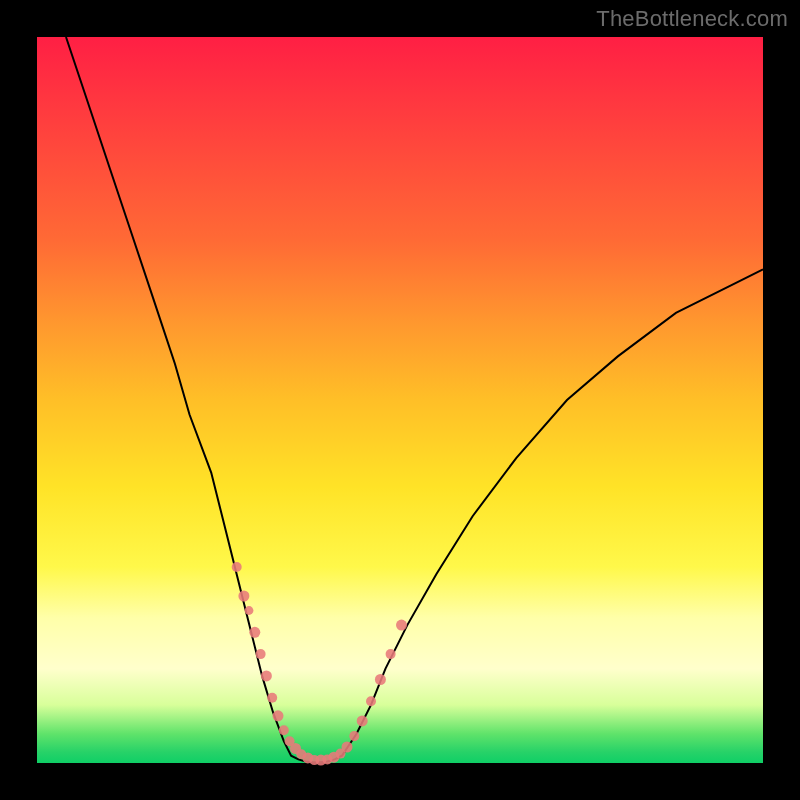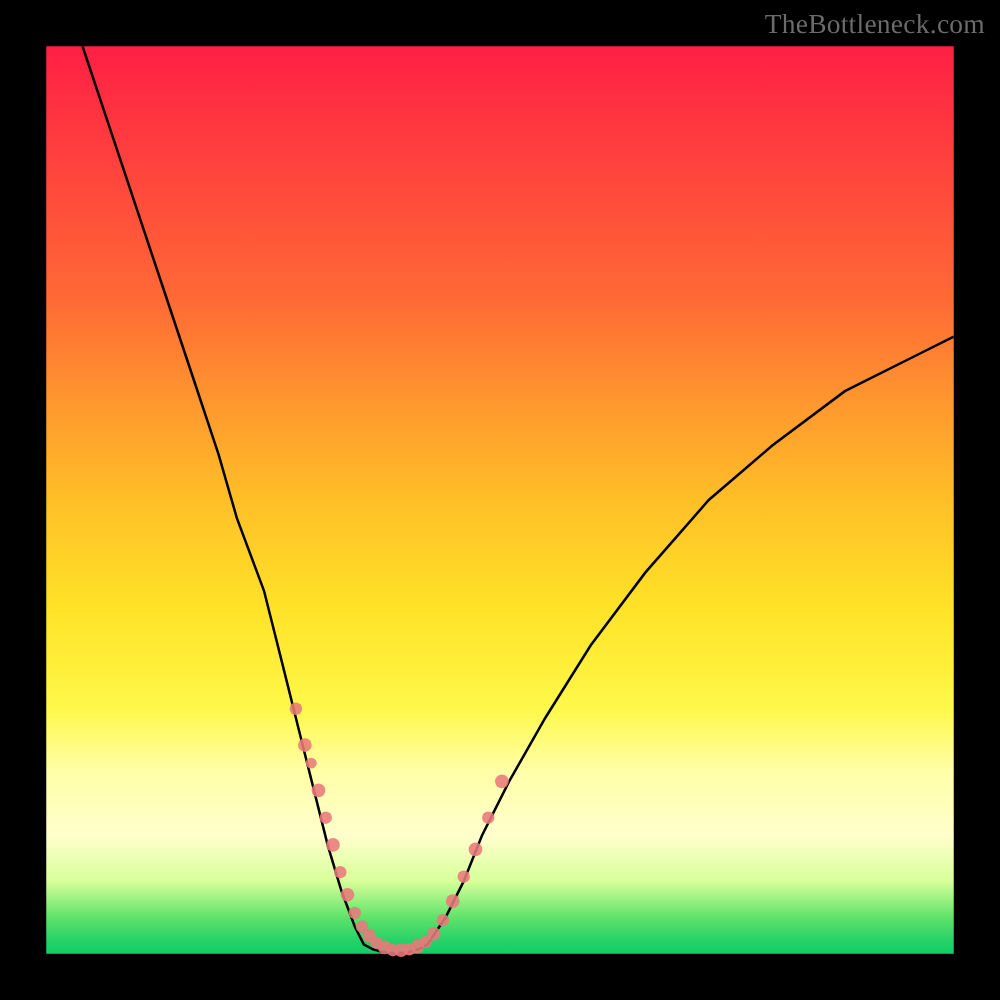--- a/index.html
+++ b/index.html
@@ -11,21 +11,20 @@
     overflow: hidden;
     font-family: Arial, Helvetica, sans-serif;
   }
   .frame {
     position: absolute;
     left: 0;
     top: 0;
     width: 800px;
     height: 788px;
     background: #000;
-    font-family: Liberation Serif, serif;
   }
   .plot {
     position: absolute;
     left: 37px;
     top: 37px;
     width: 726px;
     height: 726px;
     
     background: linear-gradient(
       to bottom,

